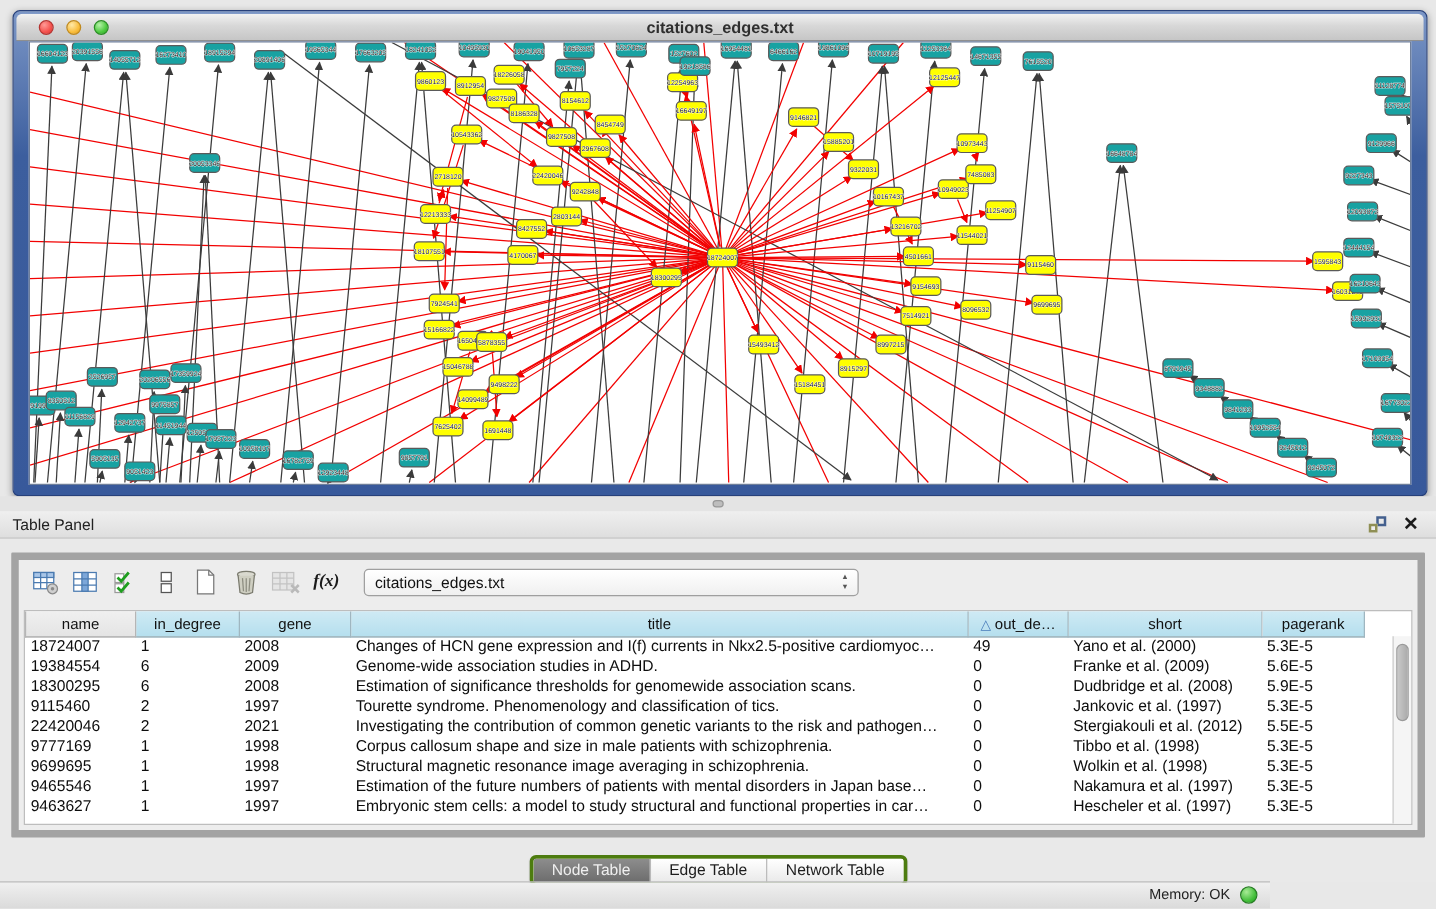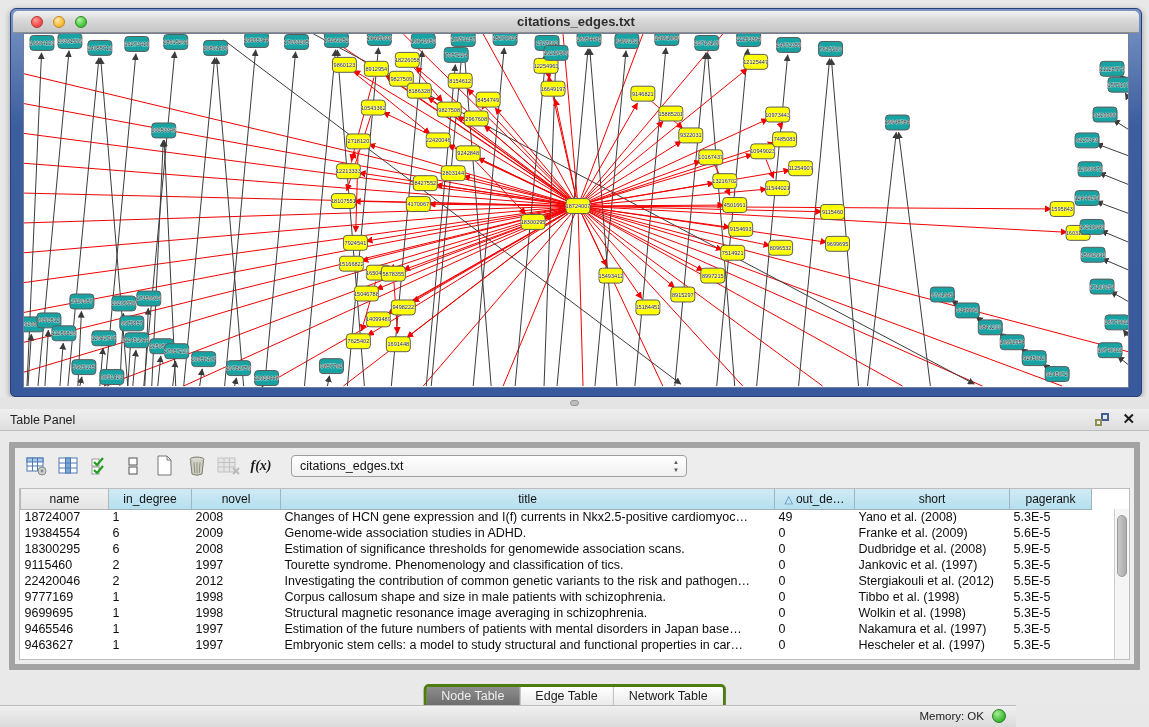--- a/index.html
+++ b/index.html
@@ -817,35 +817,35 @@
                 <col style="width: 89px;">
                 <col style="width: 494px;">
                 <col style="width: 80px;">
                 <col style="width: 155px;">
                 <col style="width: 82px;">
               </colgroup>
               <thead>
                 <tr>
                   <th class="primary">name</th>
                   <th>in_degree</th>
-                  <th>novel</th>
+                  <th>gene</th>
                   <th>title</th>
                   <th><span class="sort">△</span>out_de…</th>
                   <th>short</th>
                   <th>pagerank</th>
                 </tr>
               </thead>
               <tbody>
                 <tr>
                   <td>18724007</td>
                   <td>1</td>
                   <td>2008</td>
                   <td>Changes of HCN gene expression and I(f) currents in Nkx2.5-positive cardiomyoc…</td>
                   <td>49</td>
-                  <td>Yano et al. (2008)</td>
+                  <td>Yano et al. (2000)</td>
                   <td>5.3E-5</td>
                 </tr>
                 <tr>
                   <td>19384554</td>
                   <td>6</td>
                   <td>2009</td>
                   <td>Genome-wide association studies in ADHD.</td>
                   <td>0</td>
                   <td>Franke et al. (2009)</td>
                   <td>5.6E-5</td>
@@ -864,21 +864,21 @@
                   <td>2</td>
                   <td>1997</td>
                   <td>Tourette syndrome. Phenomenology and classification of tics.</td>
                   <td>0</td>
                   <td>Jankovic et al. (1997)</td>
                   <td>5.3E-5</td>
                 </tr>
                 <tr>
                   <td>22420046</td>
                   <td>2</td>
-                  <td>2012</td>
+                  <td>2021</td>
                   <td>Investigating the contribution of common genetic variants to the risk and pathogen…</td>
                   <td>0</td>
                   <td>Stergiakouli et al. (2012)</td>
                   <td>5.5E-5</td>
                 </tr>
                 <tr>
                   <td>9777169</td>
                   <td>1</td>
                   <td>1998</td>
                   <td>Corpus callosum shape and size in male patients with schizophrenia.</td>

